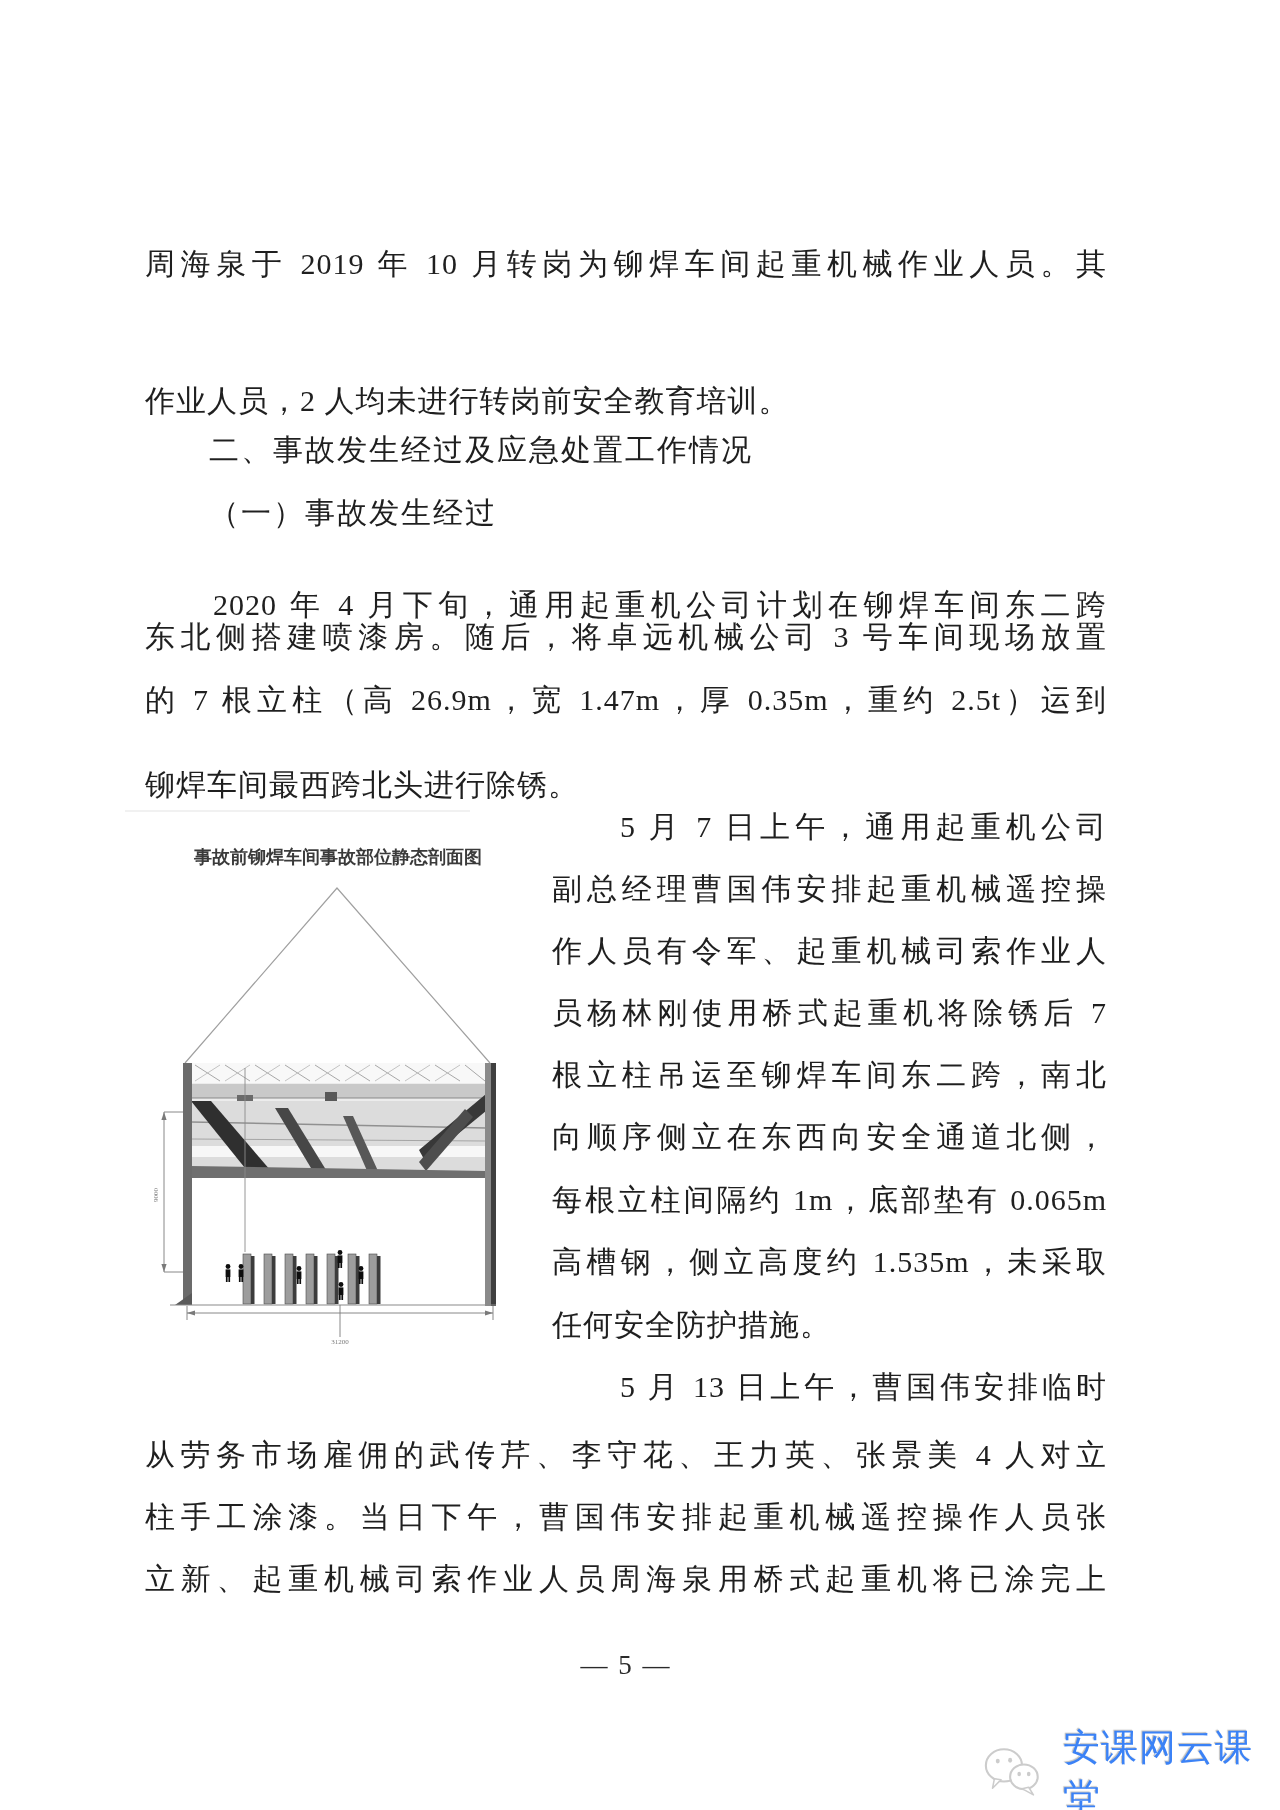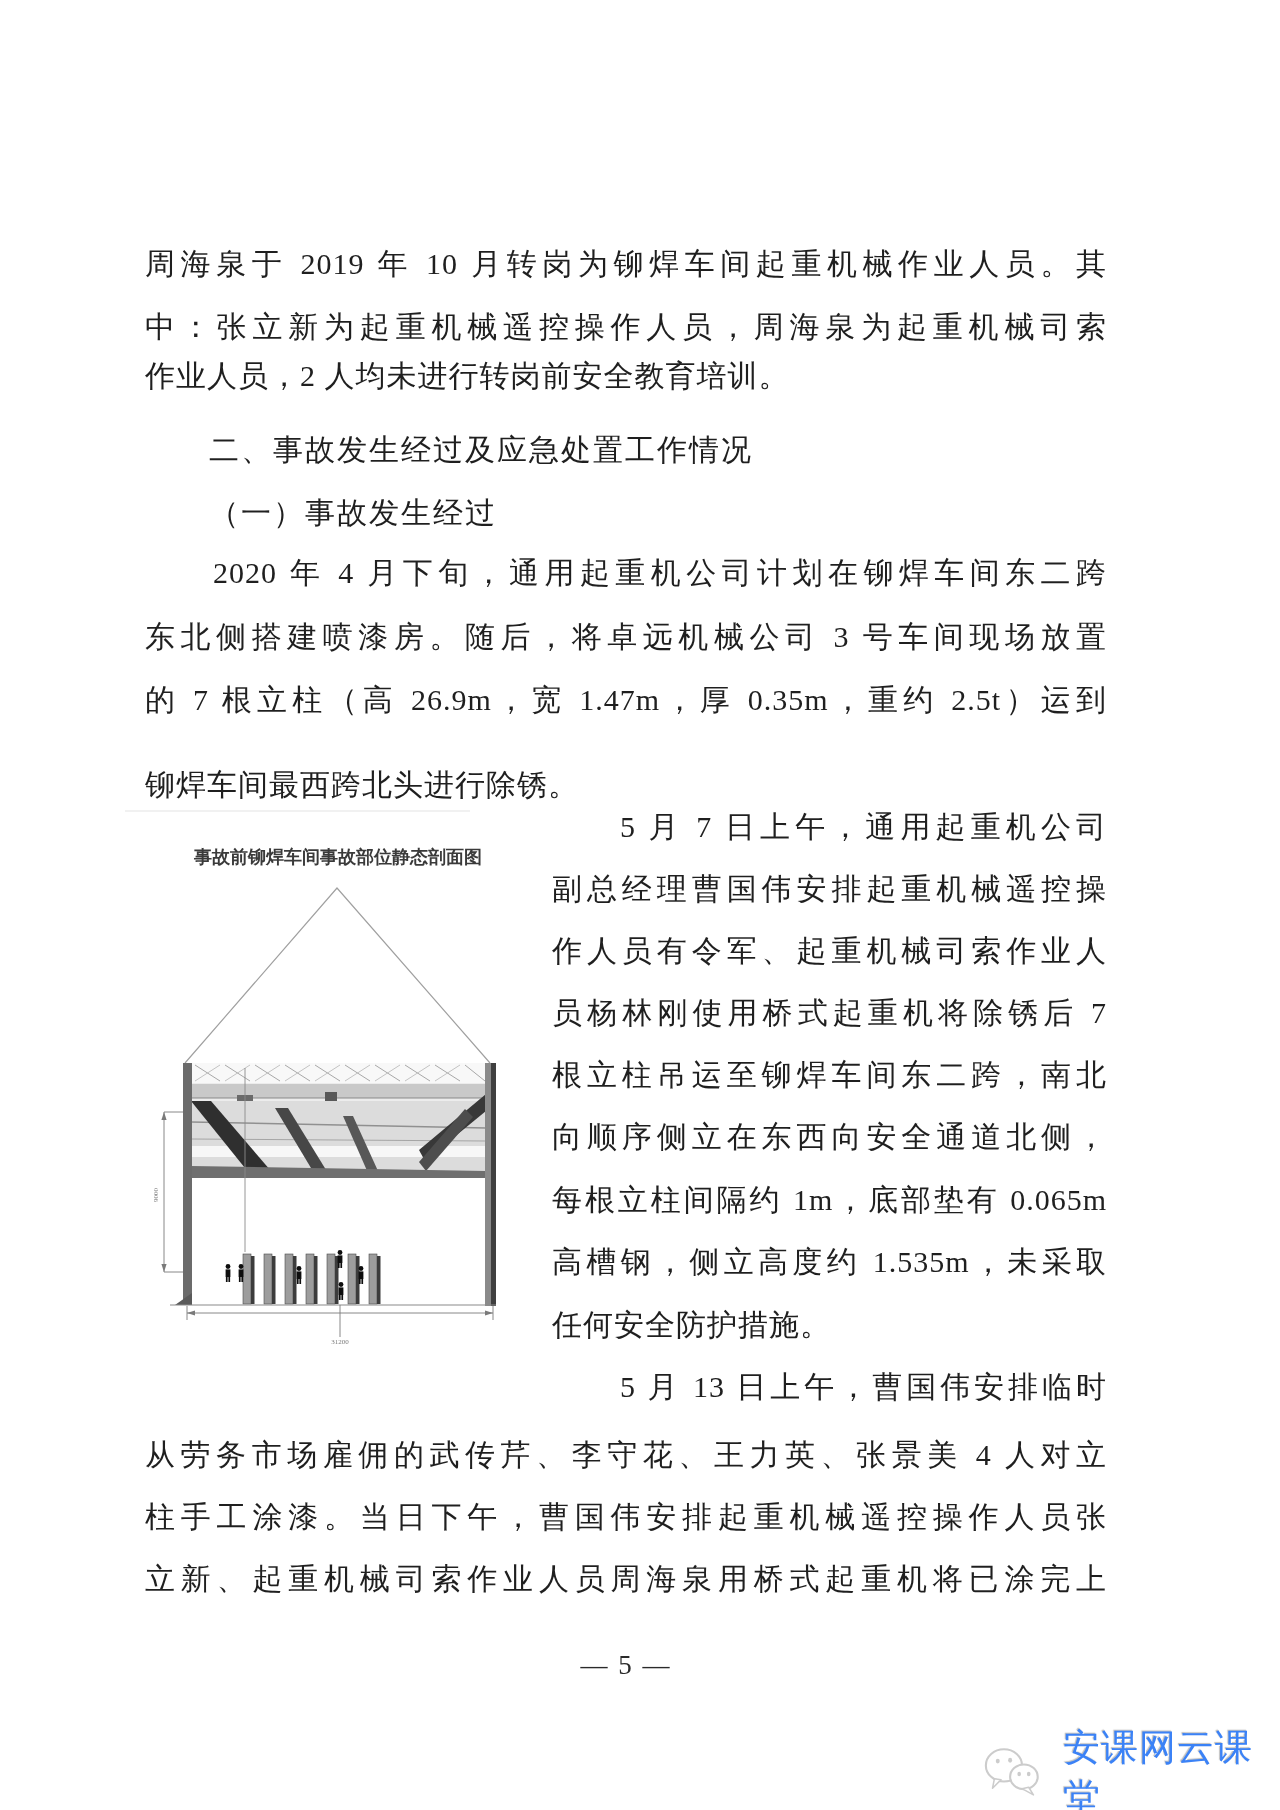--- a/index.html
+++ b/index.html
@@ -37,27 +37,26 @@
     text-shadow:1px 1px 0 #ffffff,-1px -1px 1px #bdbdbd;
     font-family:"Liberation Serif","DejaVu Serif",serif;
   }
 </style>
 </head>
 <body>
 
 <div class="page">
 
   <div class="tl jl" style="top:243px">周海泉于 2019 年 10 月转岗为铆焊车间起重机械作业人员。其</div>
-  <div class="tl jl" style="top:306px">中：张立新为起重机械遥控操作人员，周海泉为起重机械司索</div>
-  <div class="tl" style="top:355px">作业人员，2 人均未进行转岗前安全教育培训。</div>
+  <div class="tl" style="top:380px">作业人员，2 人均未进行转岗前安全教育培训。</div>
 
   <div class="tl bold" style="top:429px;padding-left:64px">二、事故发生经过及应急处置工作情况</div>
   <div class="tl bold" style="top:492px;padding-left:64px">（一）事故发生经过</div>
 
-  <div class="tl jl ind" style="top:552px">2020 年 4 月下旬，通用起重机公司计划在铆焊车间东二跨</div>
+  <div class="tl jl ind" style="top:584px">2020 年 4 月下旬，通用起重机公司计划在铆焊车间东二跨</div>
   <div class="tl jl" style="top:616px">东北侧搭建喷漆房。随后，将卓远机械公司 3 号车间现场放置</div>
   <div class="tl jl" style="top:679px">的 7 根立柱（高 26.9m，宽 1.47m，厚 0.35m，重约 2.5t）运到</div>
   <div class="tl" style="top:764px">铆焊车间最西跨北头进行除锈。</div>
 
   <div class="figcaption">事故前铆焊车间事故部位静态剖面图</div>
   <div class="figwrap">
     <svg width="380" height="555" viewBox="0 0 380 555" xmlns="http://www.w3.org/2000/svg">
 
       <line x1="0" y1="1" x2="345" y2="1" stroke="#e3e3e3" stroke-width="1"></line>
 

